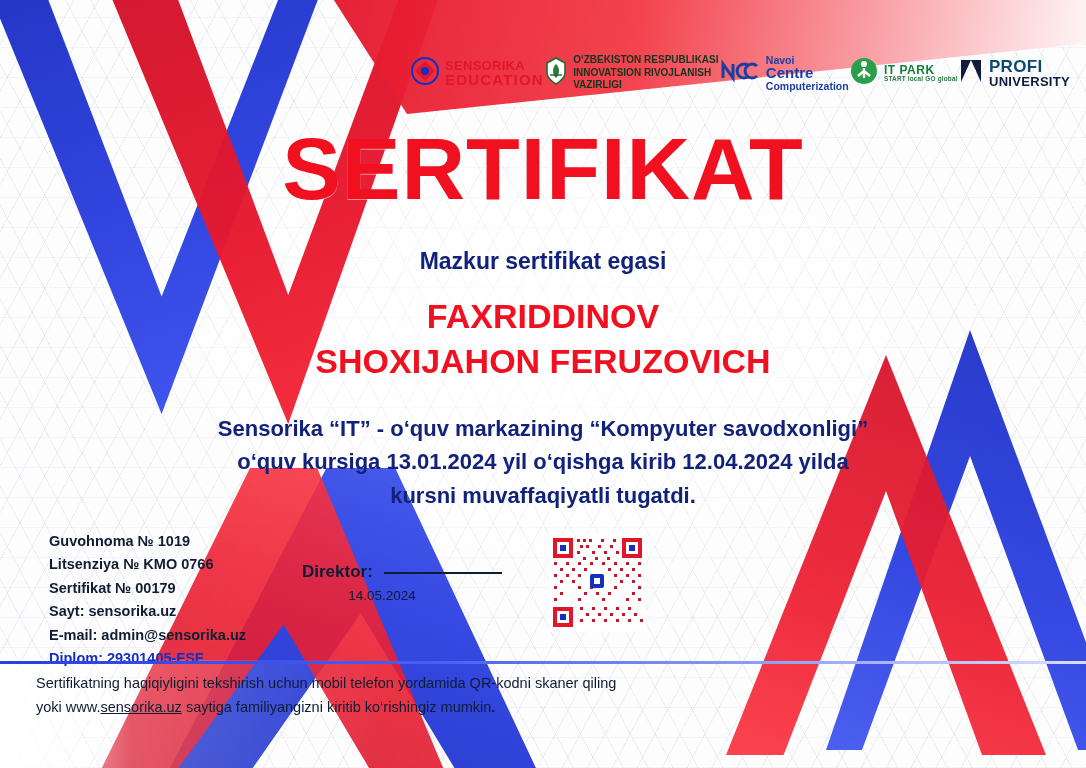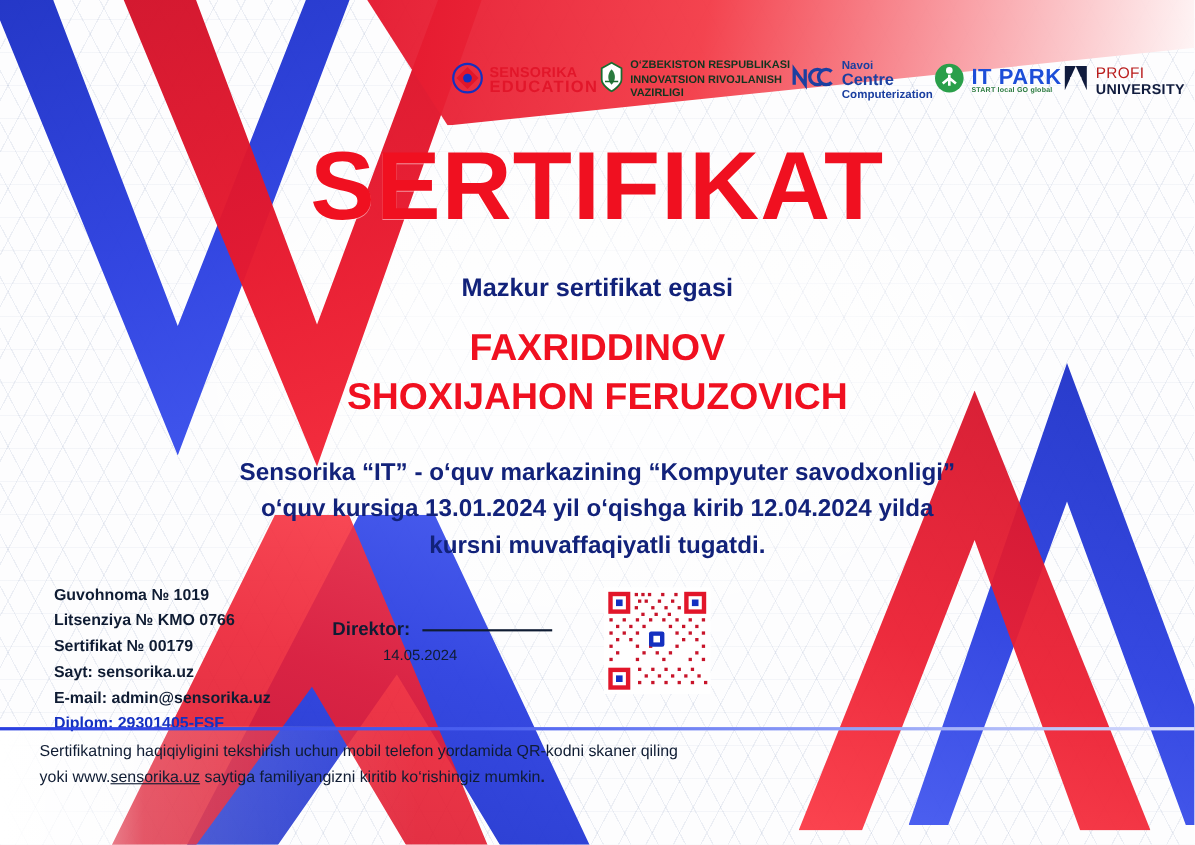--- a/index.html
+++ b/index.html
@@ -116,24 +116,24 @@
 
   .l1-t1 { color: #e2162a; font-size: 13px; font-weight: bold; letter-spacing: .3px; }
   .l1-t2 { color: #e2162a; font-size: 15px; font-weight: bold; letter-spacing: 1.2px; }
 
   .l2-t { color: #12351f; font-size: 10px; font-weight: bold; line-height: 1.28; }
 
   .l3-t1 { color: #1b3fa0; font-size: 10.5px; font-weight: bold; }
   .l3-t2 { color: #1b3fa0; font-size: 15px; font-weight: bold; }
   .l3-t3 { color: #1b3fa0; font-size: 10.5px; font-weight: bold; }
 
-  .l4-t1 { color: #1d4ed8; font-size: 20px; font-weight: bold; letter-spacing: .5px;}
+  .l4-t1 { color: #15803d; font-size: 12px; font-weight: bold; letter-spacing: .5px;}
   .l4-t2 { color: #2a7a3e; font-size: 6.4px; font-weight: bold; letter-spacing: .2px;}
 
-  .l5-t1 { color: #b91c1c; font-size: 14px; font-weight: normal; letter-spacing: .3px;}
+  .l5-t1 { color: #0c4a6e; font-size: 17px; font-weight: bold; letter-spacing: .3px;}
   .l5-t2 { color: #101b3d; font-size: 13px; font-weight: bold; letter-spacing: .3px;}
 
   
   .title {
     position: absolute;
     top: 118px;
     left: 0;
     width: 1086px;
     text-align: center;
     font-size: 88px;

